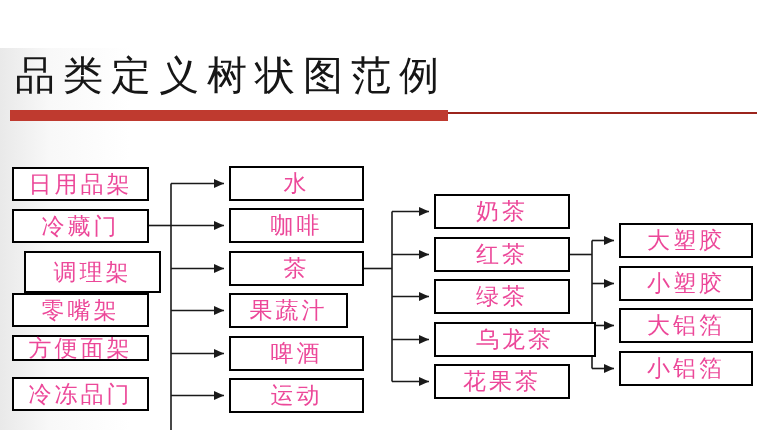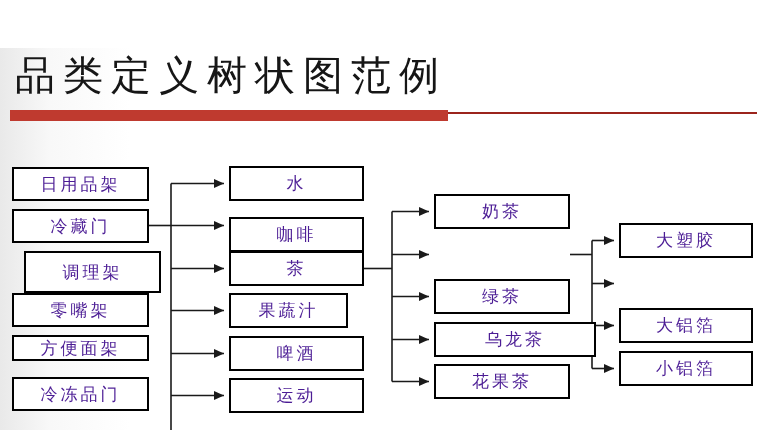--- a/index.html
+++ b/index.html
@@ -40,23 +40,23 @@
   }
   .connectors line{stroke:#1a1a1a;stroke-width:1.6;}
   .node{
     position:absolute;
     box-sizing:border-box;
     border:2px solid #000000;
     background:#ffffff;
     display:flex;
     align-items:center;
     justify-content:center;
-    font-size:17px;
+    font-size:23px;
     letter-spacing:3px;
-    color:#4c1d95;
+    color:#ec4899;
     white-space:nowrap;
   }
 </style>
 </head>
 <body>
 
 <div class="slide">
 
   <h1 class="title">品类定义树状图范例</h1>
   <div class="accent-bar"></div>
@@ -96,28 +96,30 @@
   </svg>
 
   <div class="node" style="left:12px;top:119px;width:137px;height:34px">日用品架</div>
   <div class="node" style="left:12px;top:161px;width:137px;height:34px">冷藏门</div>
   <div class="node" style="left:24px;top:203px;width:137px;height:42px">调理架</div>
   <div class="node" style="left:12px;top:245px;width:137px;height:34px">零嘴架</div>
   <div class="node" style="left:12px;top:287px;width:137px;height:26px">方便面架</div>
   <div class="node" style="left:12px;top:329px;width:137px;height:34px">冷冻品门</div>
 
   <div class="node" style="left:229px;top:118px;width:135px;height:35px">水</div>
-  <div class="node" style="left:229px;top:169px;width:135px;height:35px">咖啡</div>
+  <div class="node" style="left:229px;top:160px;width:135px;height:35px">咖啡</div>
   <div class="node" style="left:229px;top:203px;width:135px;height:35px">茶</div>
   <div class="node" style="left:229px;top:245px;width:119px;height:35px">果蔬汁</div>
   <div class="node" style="left:229px;top:330px;width:135px;height:35px">运动</div>
   <div class="node" style="left:229px;top:288px;width:135px;height:35px">啤酒</div>
 
   <div class="node" style="left:434px;top:146px;width:136px;height:35px">奶茶</div>
+  <div class="node" style="left:434px;top:189px;width:136px;height:35px">红茶</div>
   <div class="node" style="left:434px;top:231px;width:136px;height:35px">绿茶</div>
   <div class="node" style="left:434px;top:274px;width:162px;height:35px">乌龙茶</div>
   <div class="node" style="left:434px;top:316px;width:136px;height:35px">花果茶</div>
 
   <div class="node" style="left:619px;top:175px;width:134px;height:35px">大塑胶</div>
+  <div class="node" style="left:619px;top:218px;width:134px;height:35px">小塑胶</div>
   <div class="node" style="left:619px;top:260px;width:134px;height:35px">大铝箔</div>
   <div class="node" style="left:619px;top:303px;width:134px;height:35px">小铝箔</div>
 
 </div>
 
 </body></html>

